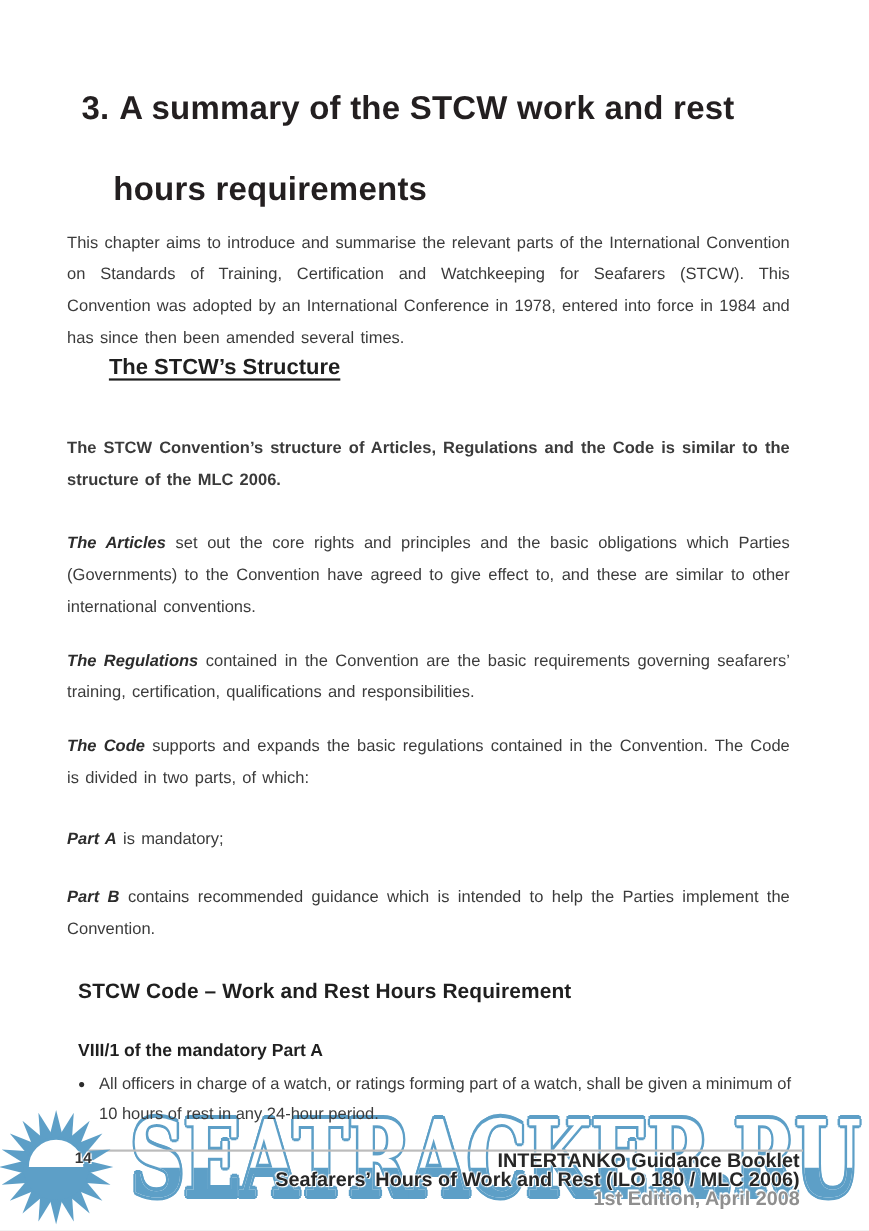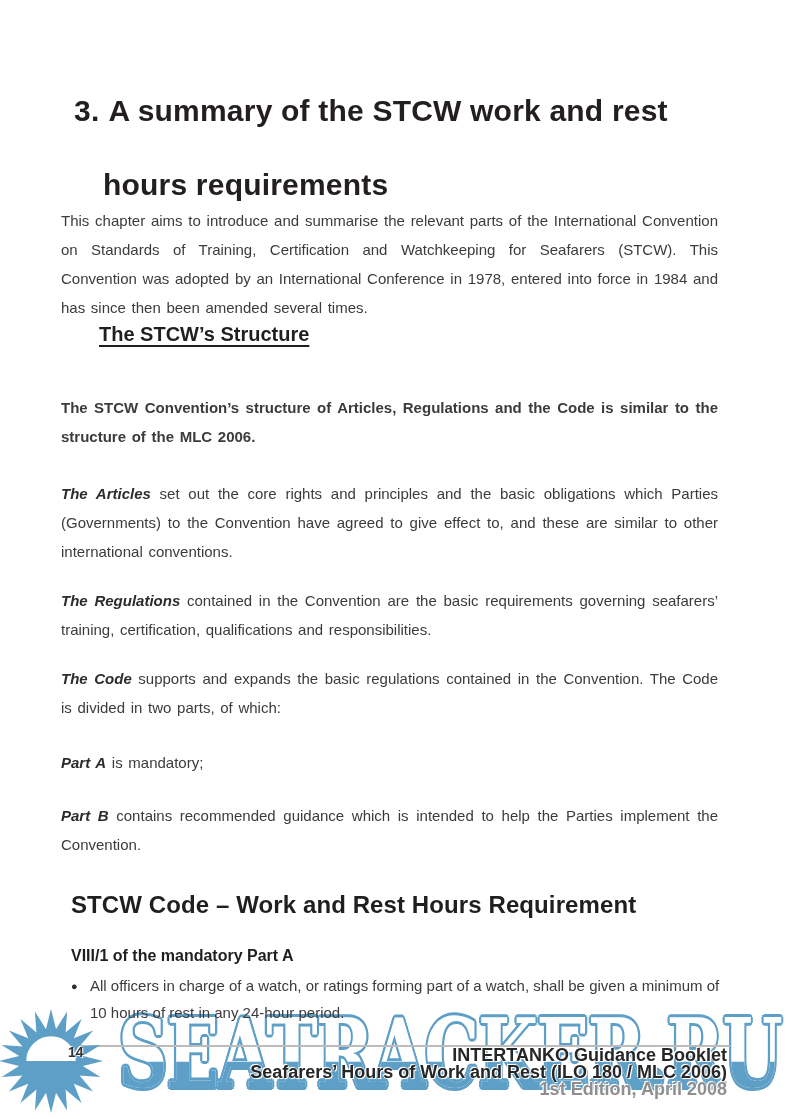--- a/index.html
+++ b/index.html
@@ -9,21 +9,21 @@
     height: 1119px;
     margin: 0 auto;
     background: #ffffff;
     overflow: hidden;
     font-family: "Liberation Sans", sans-serif;
     color: #3b3b3b;
   }
   
   .doc-title {
     position: absolute;
-    left: 74px; top: 92px;
+    left: 74px; top: 80px;
     width: 668px;
     font-size: 30px;
     font-weight: bold;
     line-height: 38px;
     color: #231f20;
     letter-spacing: 0.2px;
     z-index: 4;
   }
   .doc-title .title-num { margin-right: 9px; }
   .doc-title .title-line2 { margin-left: 29px; margin-top: 36px; }
@@ -49,21 +49,21 @@
     color: #1f1f1f;
     text-decoration: underline;
     text-decoration-thickness: 2px;
     text-underline-offset: 4px;
     z-index: 4;
     margin-left: 28px;
   }
   .h-section {
     position: absolute;
     left: 71px; top: 891px;
-    font-size: 24px;
+    font-size: 19px;
     font-weight: bold;
     color: #1f1f1f;
     letter-spacing: 0.1px;
     z-index: 4;
   }
   .h-sub {
     position: absolute;
     left: 71px; top: 947px;
     font-size: 16px;
     font-weight: bold;

